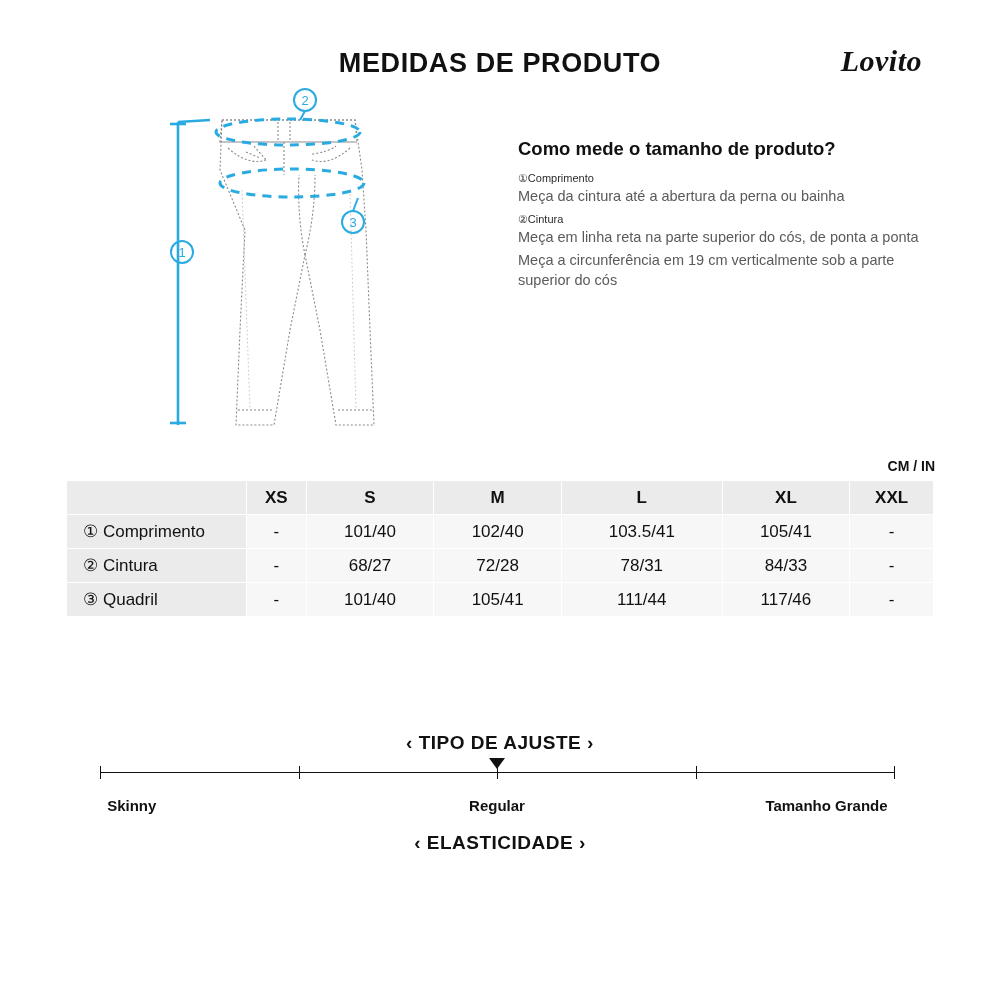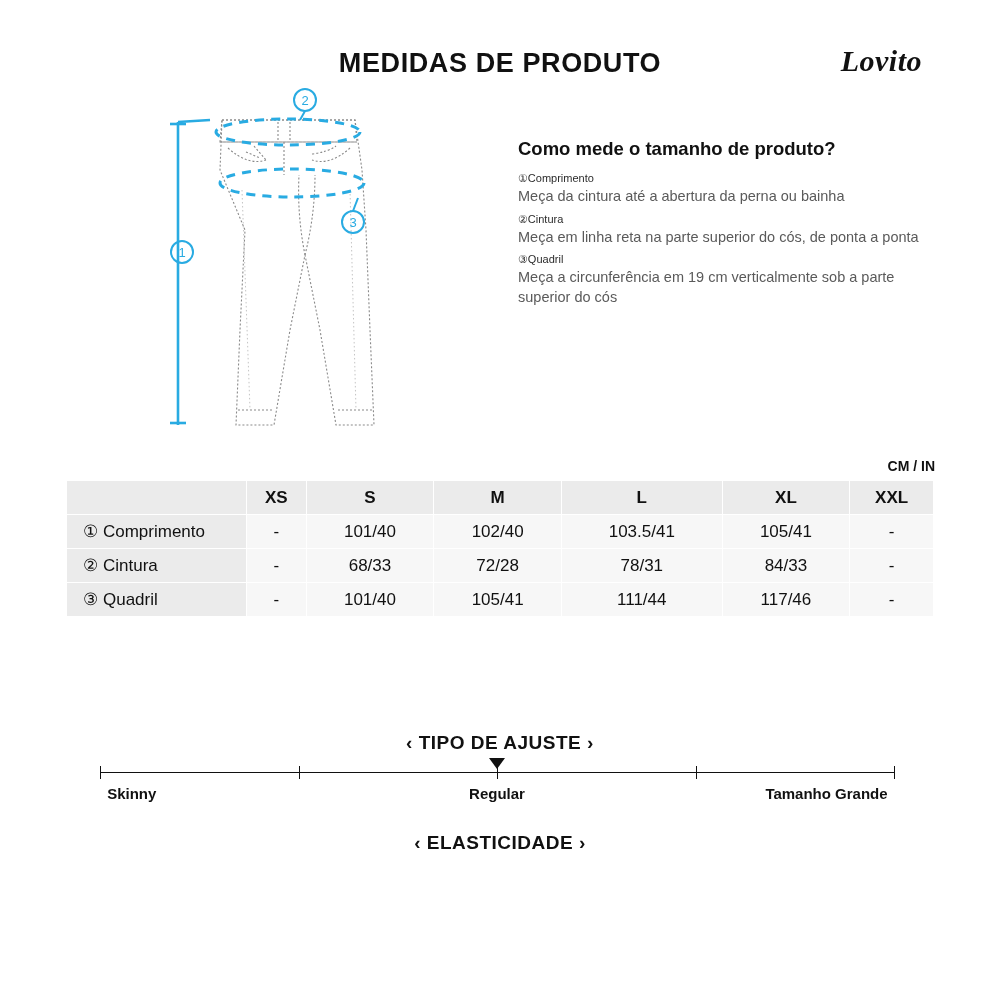--- a/index.html
+++ b/index.html
@@ -79,21 +79,21 @@
   .scale-line { position: relative; height: 1px; background: #111; width: 100%; }
   .tick { position: absolute; top: -6px; width: 1px; height: 13px; background: #111; }
   .marker {
     position: absolute; top: -14px; width: 0; height: 0;
     border-left: 8px solid transparent; border-right: 8px solid transparent;
     border-top: 11px solid #111; margin-left: -8px;
   }
   .scale-labels { position: relative; height: 22px; margin-top: 12px; }
   .scale-labels span {
     position: absolute; font-size: 15px; font-weight: bold; color: #111;
-    transform: translateX(-50%); white-space: nowrap;
+    transform: translateX(-50%); white-space: nowrap; margin-top: 12px;
   }
 </style>
 </head>
 <body>
 
 <div class="page">
 
   <div class="title">MEDIDAS DE PRODUTO</div>
   <div class="brand">Lovito</div>
 
@@ -146,21 +146,20 @@
 
   <div class="howto">
     <h2>Como mede o tamanho de produto?</h2>
 
     <div class="item-title">①Comprimento</div>
     <div class="item-desc">Meça da cintura até a abertura da perna ou bainha</div>
 
     <div class="item-title">②Cintura</div>
     <div class="item-desc">Meça em linha reta na parte superior do cós, de ponta a ponta</div>
 
-    <div class="item-title">③Quadril</div>
     <div class="item-desc">Meça a circunferência em 19 cm verticalmente sob a parte superior do cós</div>
   </div>
 
   <div class="units">CM / IN</div>
 
   <table class="size">
     <thead>
       <tr>
         <th class="corner"></th>
         <th>XS</th>
@@ -177,21 +176,21 @@
         <td>-</td>
         <td>101/40</td>
         <td>102/40</td>
         <td>103.5/41</td>
         <td>105/41</td>
         <td>-</td>
       </tr>
       <tr>
         <th>② Cintura</th>
         <td>-</td>
-        <td>68/33</td>
+        <td>68/27</td>
         <td>72/28</td>
         <td>78/31</td>
         <td>84/33</td>
         <td>-</td>
       </tr>
       <tr>
         <th>③ Quadril</th>
         <td>-</td>
         <td>101/40</td>
         <td>105/41</td>

